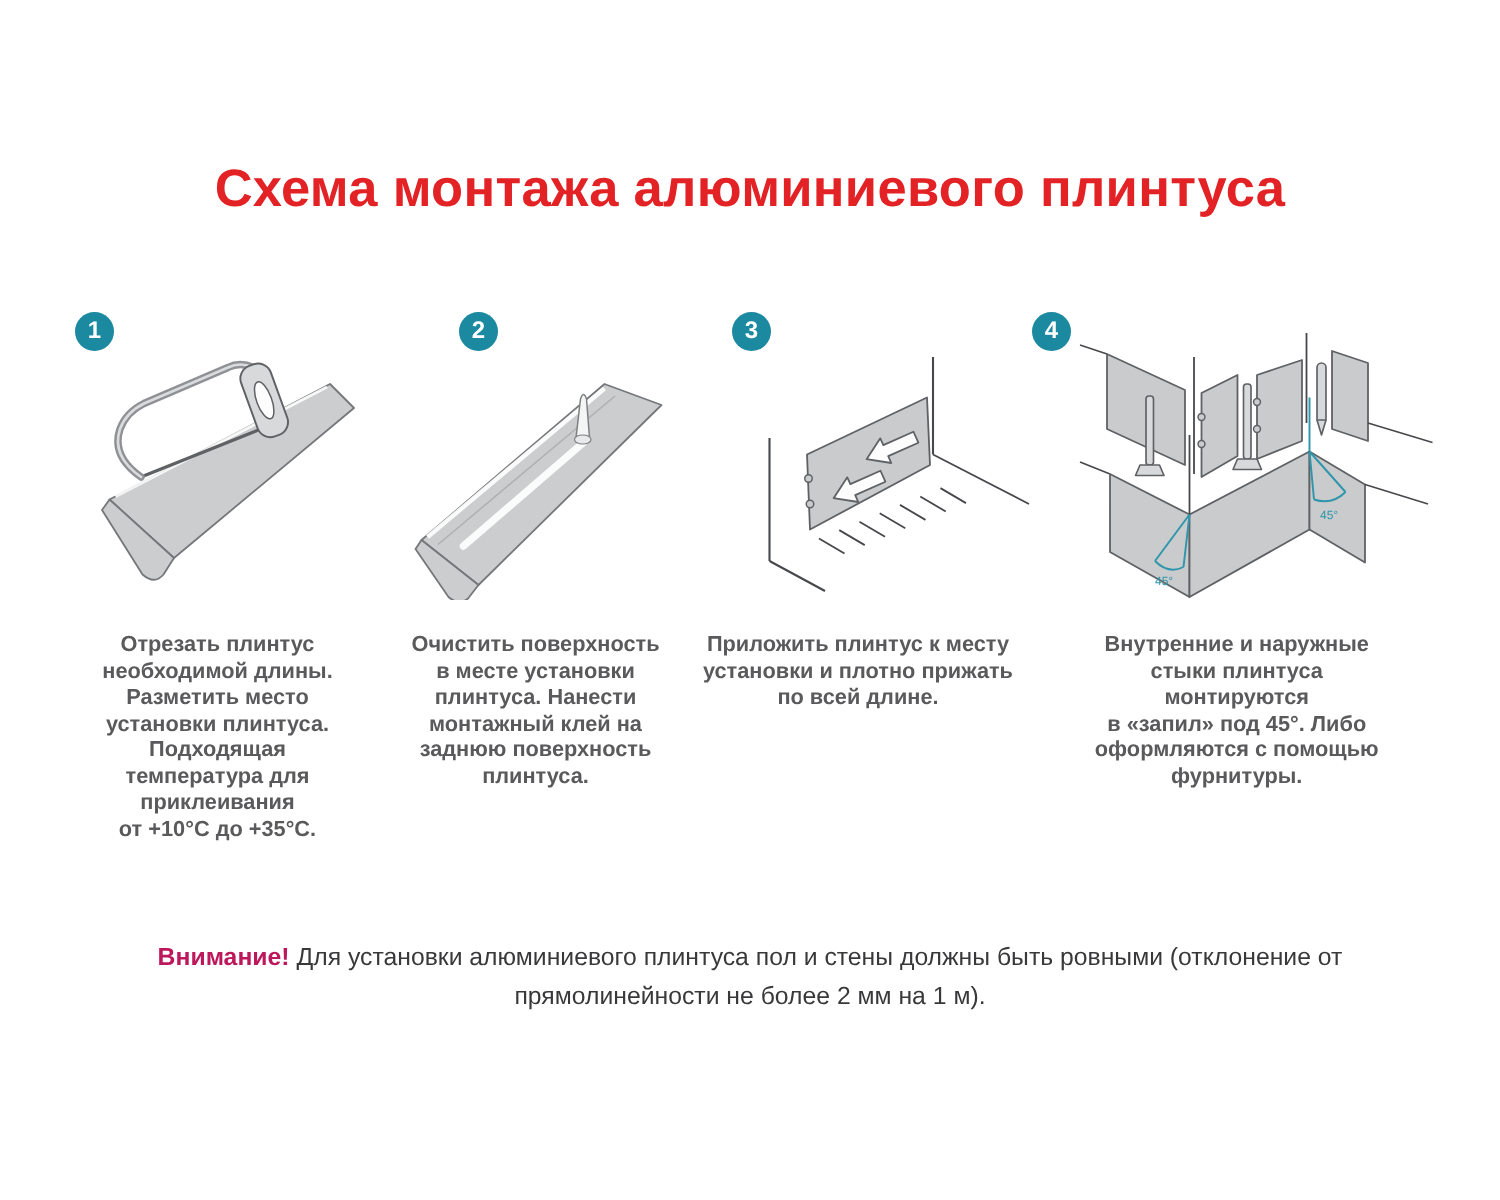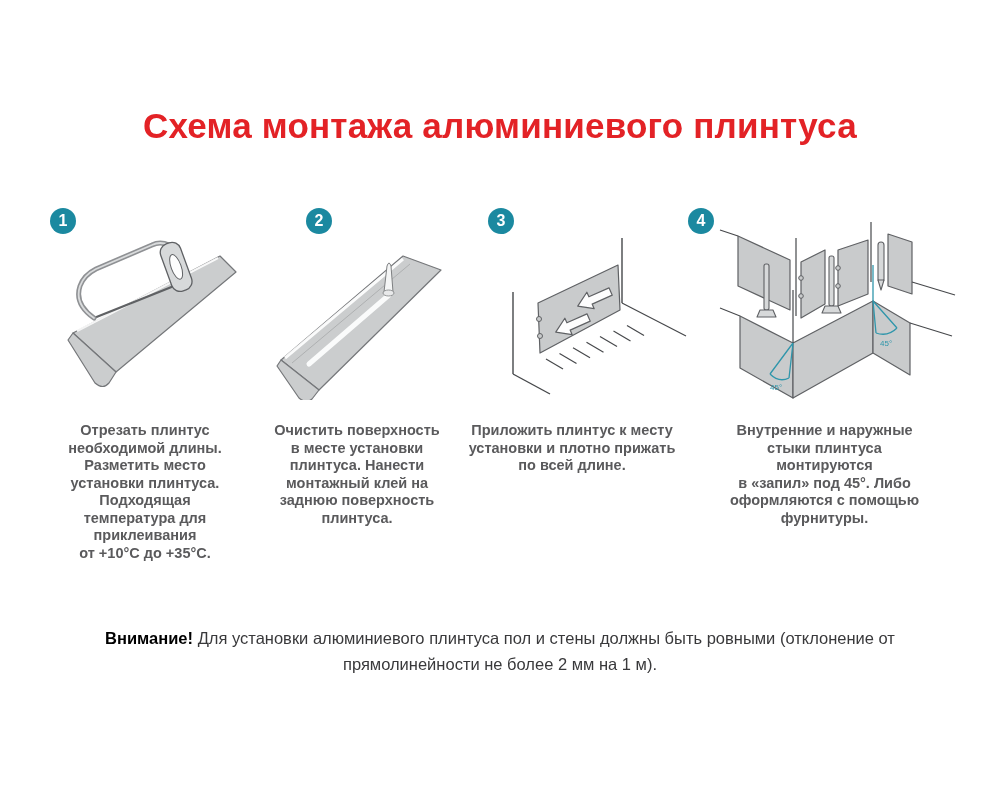--- a/index.html
+++ b/index.html
@@ -36,21 +36,21 @@
     font-weight:bold;
   }
   #text-1{left:55px;width:180px;}
   #text-2{left:262px;width:190px;}
   #text-3{left:458px;width:228px;}
   #text-4{left:722px;width:205px;}
   .warning{
     position:absolute;top:608px;left:75px;width:850px;
     text-align:center;font-size:16.5px;line-height:26px;color:#39393b;
   }
-  .warning b{color:#000000;}
+  .warning b{color:#be185d;}
 </style>
 </head>
 <body>
 
 <div class="canvas">
 
   <div class="title">Схема монтажа алюминиевого плинтуса</div>
 
   <div class="steps">
 

